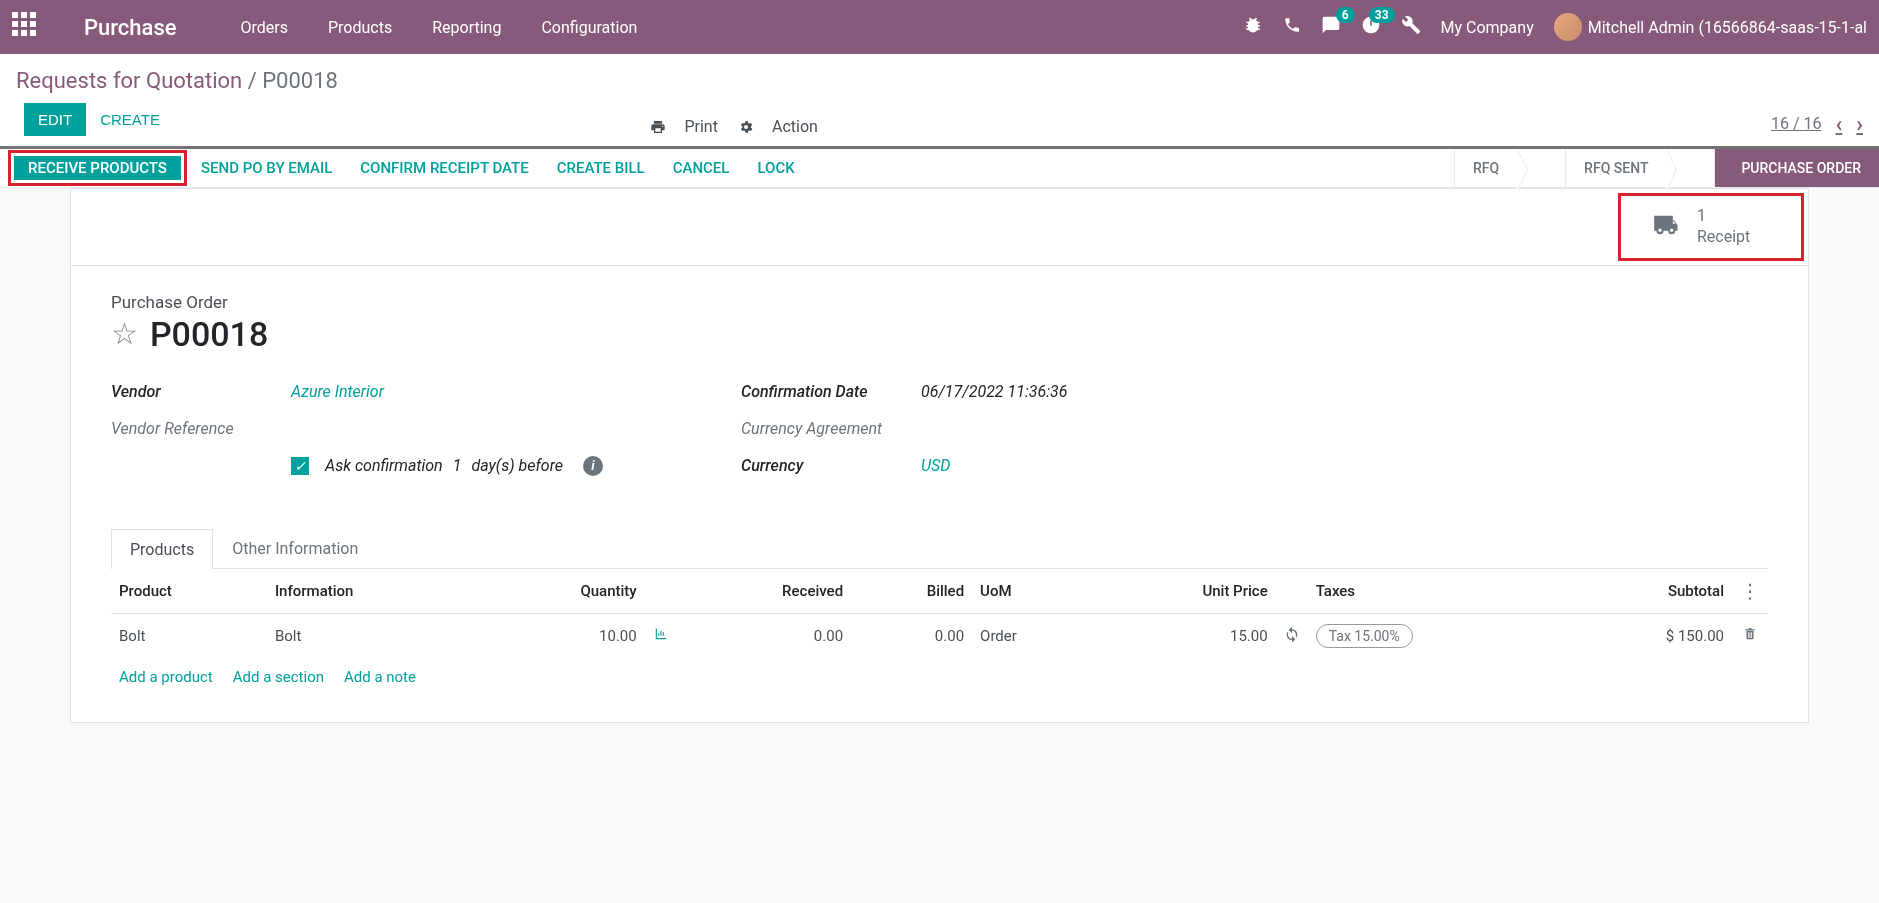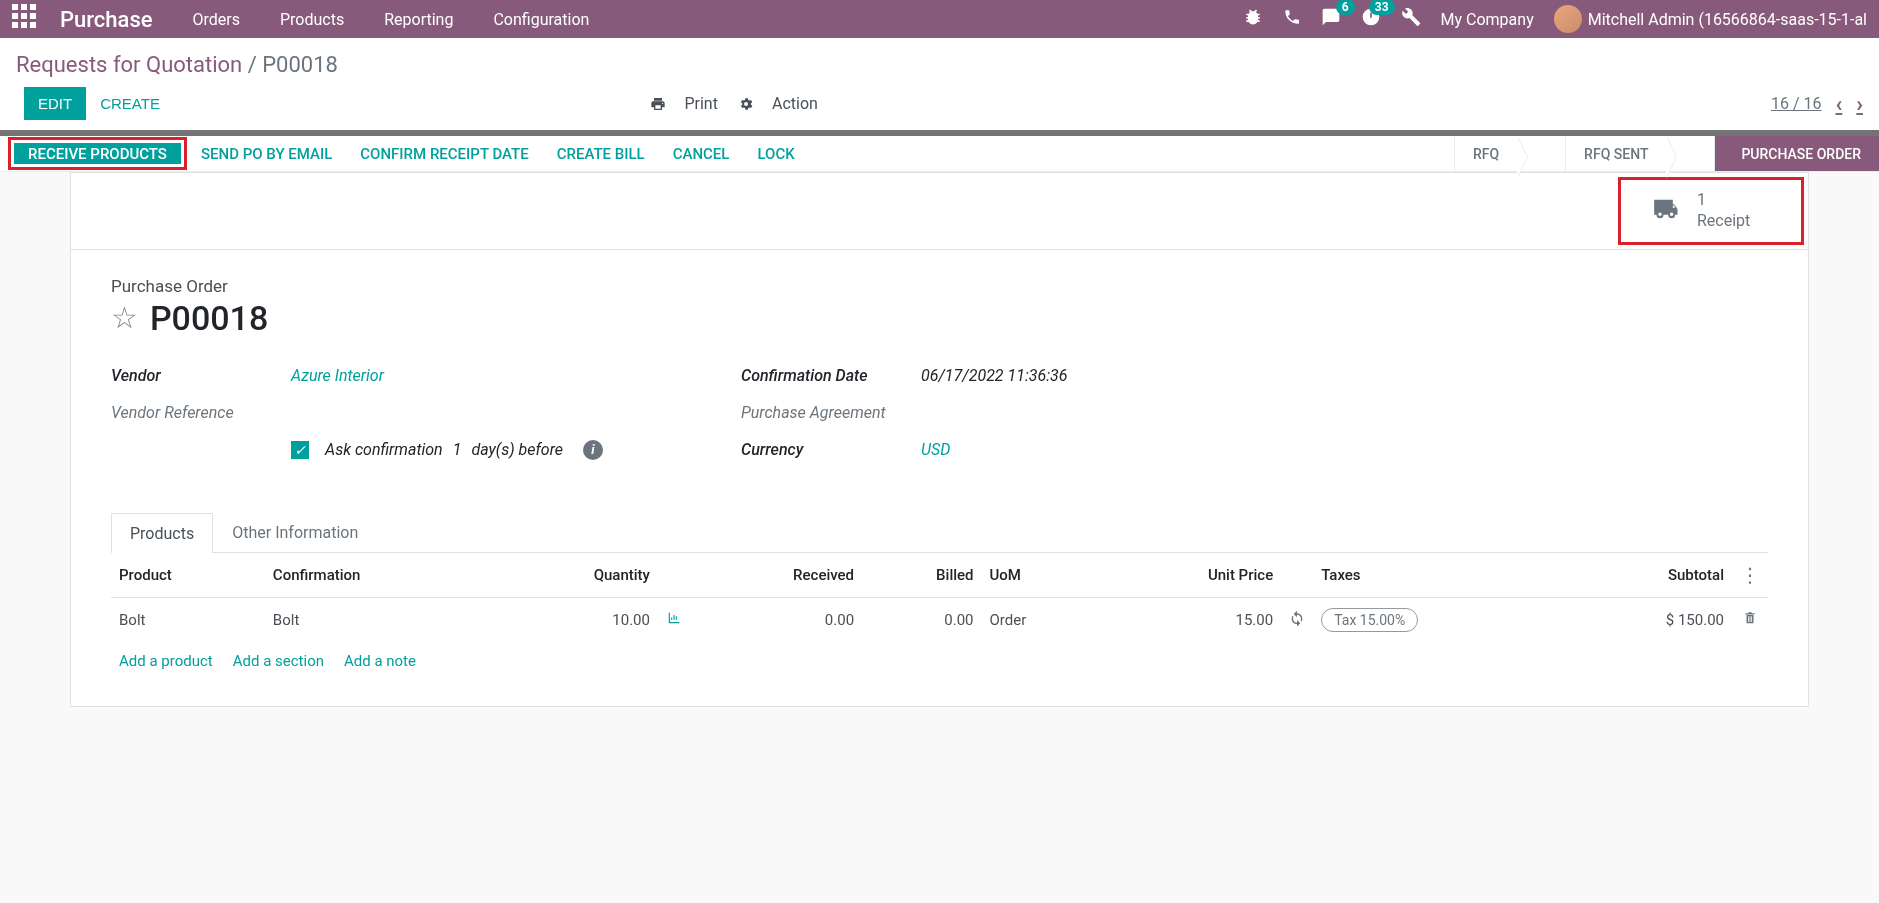--- a/index.html
+++ b/index.html
@@ -1,45 +1,45 @@
 <!DOCTYPE html>
 <html><head>
 <meta charset="utf-8">
 <style>
 * { box-sizing: border-box; margin: 0; padding: 0; }
 body { font-family: -apple-system, BlinkMacSystemFont, "Segoe UI", Roboto, sans-serif; font-size: 14px; color: #495057; background: #f9f9f9; }
 
 
-.topbar { background: #875a7b; height: 38px; display: flex; align-items: center; padding: 0 12px; color: #fff; }
+.topbar { background: #875a7b; height: 54px; display: flex; align-items: center; padding: 0 12px; color: #fff; gap: 24px; }
 .topbar .apps-icon { width: 30px; height: 30px; display: grid; grid-template-columns: repeat(3,6px); grid-template-rows: repeat(3,6px); gap: 3px; cursor: pointer; }
 .topbar .apps-icon span { background: #fff; width: 6px; height: 6px; }
 .topbar .brand { font-size: 22px; font-weight: 500; margin-left: 18px; }
 .topbar .main-menu { display: flex; margin-left: 40px; gap: 40px; }
 .topbar .main-menu a { color: #fff; text-decoration: none; font-size: 16px; }
 .topbar .right { margin-left: auto; display: flex; align-items: center; gap: 20px; }
 .topbar .icon-btn { color: #fff; font-size: 18px; cursor: pointer; position: relative; }
 .badge-green { position: absolute; top: -8px; right: -14px; background: #00a09d; color: #fff; border-radius: 10px; padding: 1px 6px; font-size: 12px; font-weight: bold; }
 .avatar { width: 28px; height: 28px; border-radius: 50%; background: linear-gradient(135deg,#e8a87c,#c98c6d); display: inline-block; margin-right: 6px; vertical-align: middle; }
 .company, .user { color: #fff; font-size: 16px; }
 
 
 .control-panel { background: #fff; padding: 14px 16px 0 16px; }
 .breadcrumb { font-size: 22px; color: #6c757d; margin-bottom: 10px; }
 .breadcrumb a { color: #875a7b; text-decoration: none; }
-.cp-row { display: flex; align-items: center; padding-bottom: 10px; padding-left: 8px; }
+.cp-row { display: flex; align-items: flex-end; padding-bottom: 10px; padding-left: 8px; }
 .btn { display: inline-flex; align-items: center; padding: 8px 14px; font-size: 15px; font-weight: 500; text-transform: uppercase; cursor: pointer; border: none; background: transparent; }
 .btn-primary { background: #00a09d; color: #fff; }
 .btn-link { color: #00a09d; }
 .cp-center { margin: 0 auto; display: flex; gap: 20px; align-items: center; }
 .cp-center .cp-btn { color: #495057; font-size: 16px; display:flex; align-items:center; gap:18px; cursor:pointer;}
 .pager { margin-left: auto; display: flex; align-items: center; gap: 14px; color: #6c757d; font-size: 16px; text-decoration: underline;}
 .pager .chev { color: #875a7b; font-size: 22px; cursor: pointer; font-weight:bold;}
 
 
-.statusbar { background: #fff; border-top: 6px solid #737373; border-bottom: 1px solid #e9ecef; display: flex; align-items: stretch; height: 42px; }
+.statusbar { background: #fff; border-top: 3px solid #737373; border-bottom: 1px solid #e9ecef; display: flex; align-items: stretch; height: 42px; }
 .statusbar .sbtn { padding: 0 14px; display: flex; align-items: center; font-size: 15px; font-weight: 500; color: #00a09d; text-transform: uppercase; cursor: pointer; }
 .statusbar .sbtn.primary { background: #00a09d; color: #fff; margin:3px 3px 3px 14px; }
 .highlight-red { border: 3px solid #d9212b; display:inline-flex; }
 .statusbar .stages { margin-left: auto; display: flex; align-items: stretch; gap: 48px; }
 .stage { padding: 0 18px; display: flex; align-items: center; font-size: 14px; font-weight: 500; color: #6c757d; position: relative; background:#fff; border-left:1px solid #e9ecef;}
 .stage::after { content:""; position:absolute; right:-10px; top:0; bottom:0; width:0; height:0; border-top:21px solid transparent; border-bottom:21px solid transparent; border-left:10px solid #fff; z-index:2;}
 .stage::before { content:""; position:absolute; right:-11px; top:0; bottom:0; width:0; height:0; border-top:21px solid transparent; border-bottom:21px solid transparent; border-left:10px solid #e9ecef; z-index:1;}
 .stage.active { background: #875a7b; color: #fff; padding-left:26px;}
 .stage.active::after { border-left-color:#875a7b; display:none;}
 .stage.active::before { display:none;}
@@ -225,21 +225,21 @@
           <div class="field-label dark">Confirmation Date</div>
           <div class="field-value">06/17/2022 11:36:36</div>
         </div>
 
         <div class="field-row">
           <div class="field-label">Vendor Reference</div>
           <div class="field-value"></div>
         </div>
 
         <div class="field-row">
-          <div class="field-label">Purchase Agreement</div>
+          <div class="field-label">Currency Agreement</div>
           <div class="field-value"></div>
         </div>
         <div class="field-row">
           <div class="field-label"></div>
           <div class="confirm-row">
             <span class="check">✓</span>
             <span>Ask confirmation</span>
             <span style="margin:0 4px;">1</span>
             <span>day(s) before</span>
             <span class="info-icon">i</span>
@@ -255,21 +255,21 @@
 
       <div class="tabs">
         <div class="tab active">Products</div>
         <div class="tab">Other Information</div>
       </div>
 
       <table class="lines">
         <thead>
           <tr>
             <th>Product</th>
-            <th>Confirmation</th>
+            <th>Information</th>
             <th class="r">Quantity</th>
             <th style="width:30px"></th>
             <th class="r">Received</th>
             <th class="r">Billed</th>
             <th>UoM</th>
             <th class="r">Unit Price</th>
             <th style="width:30px"></th>
             <th>Taxes</th>
             <th class="r">Subtotal</th>
             <th style="width:30px;text-align:center"><span class="kebab">⋮</span></th>

